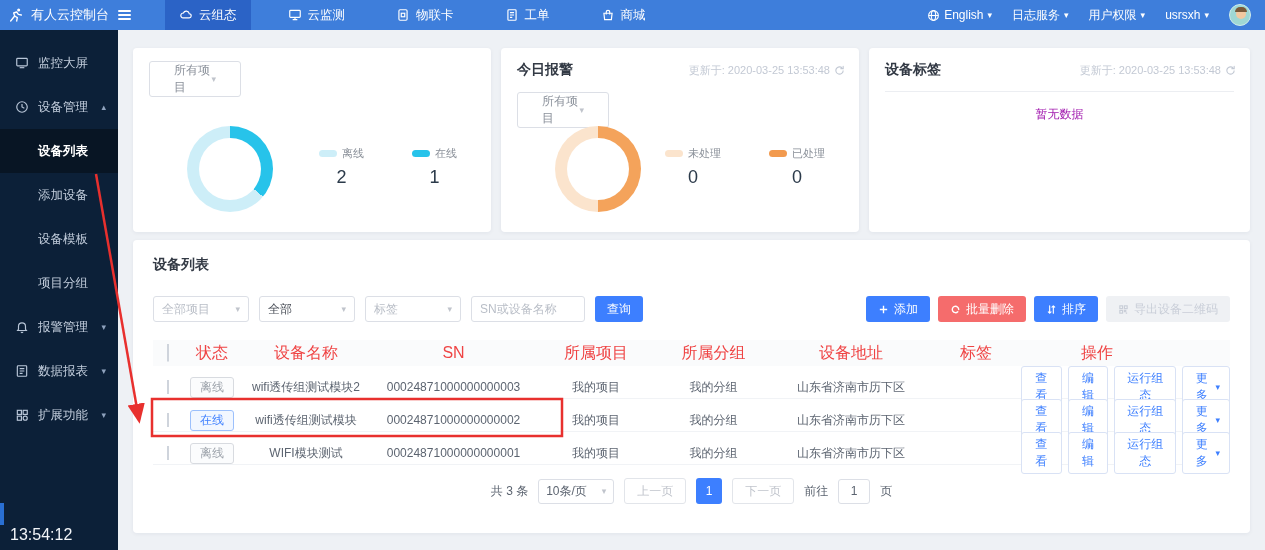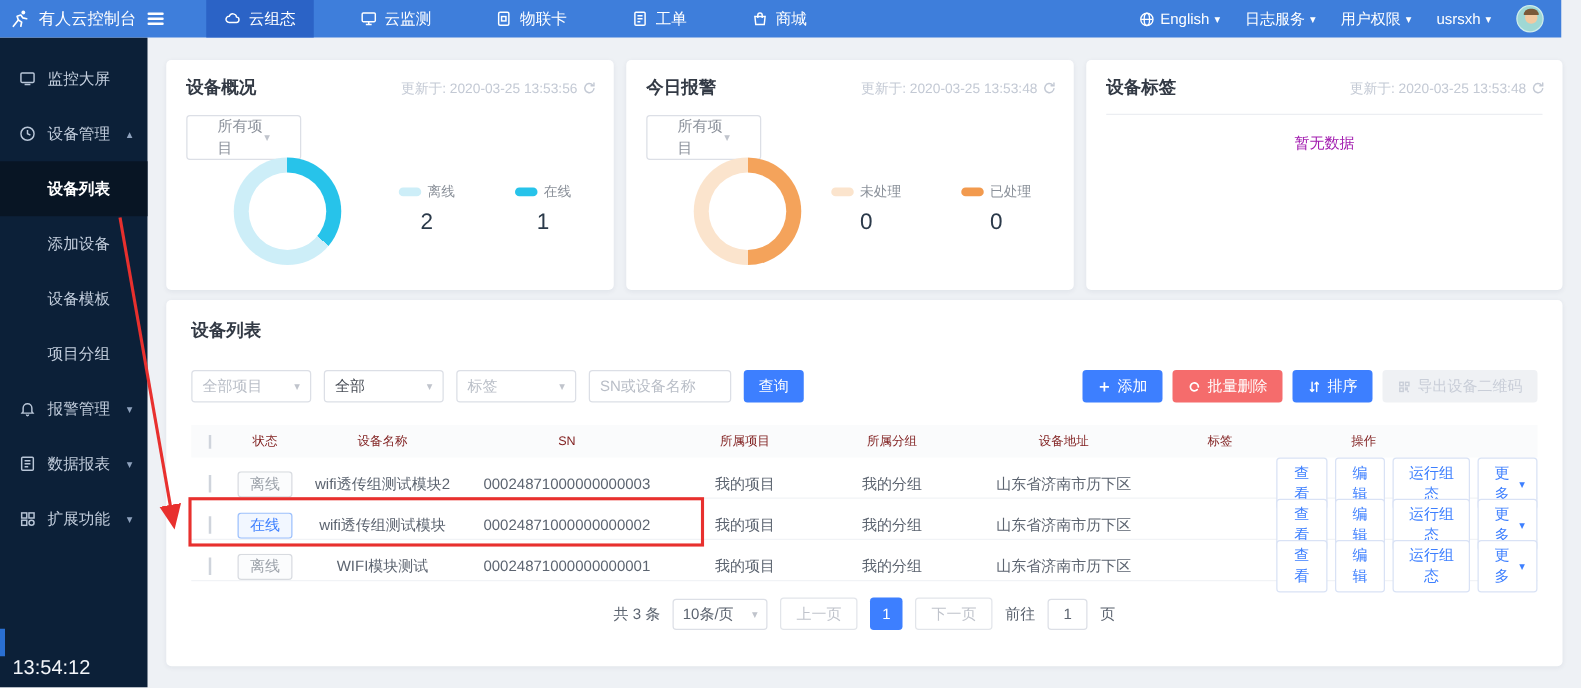--- a/index.html
+++ b/index.html
@@ -1,20 +1,20 @@
 <!DOCTYPE html>
 <html><head>
 <meta charset="utf-8">
 <style>
   * { margin:0; padding:0; box-sizing:border-box; }
   html,body { width:1265px; height:550px; overflow:hidden; }
   body { font-family:"Liberation Sans","DejaVu Sans",sans-serif; background:#eef1f5; position:relative; font-size:12px; color:#606266; }
 
   
-  .topbar { position:absolute; top:0; left:0; right:16px; height:30px; background:#3e7edb; display:flex; align-items:center; color:#fff; z-index:5; }
+  .topbar { position:absolute; top:0; left:0; right:0; height:30px; background:#3e7edb; display:flex; align-items:center; color:#fff; z-index:5; }
   .brand { display:flex; align-items:center; gap:7px; padding:0 10px 0 8px; }
   .brand-title { font-size:13px; color:#fff; white-space:nowrap; }
   .hamburger { display:flex; flex-direction:column; gap:2px; margin-left:2px; cursor:pointer; }
   .hamburger span { display:block; width:13px; height:2px; background:#fff; border-radius:1px; }
   .nav-tabs { display:flex; height:100%; margin-left:24px;gap:23px; }
   .nav-tab { display:flex; align-items:center; gap:6px; padding:0 14px; height:100%; font-size:12.5px; cursor:pointer; }
   .nav-tab.active { background:#2b63c6; }
   .topbar-right { margin-left:auto; display:flex; align-items:center; gap:20px; padding-right:14px; font-size:12px; }
   .tr-item { display:flex; align-items:center; gap:4px; cursor:pointer; white-space:nowrap; }
   .caret { font-size:9px; line-height:1; }
@@ -63,21 +63,21 @@
   .f-input::placeholder { color:#b9bec7; }
   .btn { height:26px; border:none; border-radius:3px; font-size:12px; padding:0 12px; cursor:pointer; display:inline-flex; align-items:center; gap:5px; font-family:inherit; }
   .btn-primary { background:#3d7fff; color:#fff; }
   .btn-danger { background:#f56c6c; color:#fff; }
   .btn-disabled { background:#eff1f4; color:#c9ced8; cursor:default; }
   .right-actions { margin-left:auto; display:flex; gap:8px; }
   .bicon { width:11px; height:11px; }
 
   .tbl { margin-top:18px; }
   .tbl-header, .tbl-row { display:grid; grid-template-columns:30px 58px 130px 165px 120px 115px 160px 90px 1fr; align-items:center; }
-  .tbl-header { height:26px; background:#fafbfc; color:#7f1d1d; font-size:10px; }
+  .tbl-header { height:26px; background:#fafbfc; color:#ef4444; font-size:16px; }
   .tbl-row { height:33px; border-bottom:1px solid #f1f3f6; color:#5c6470; font-size:12px; }
   .cell { text-align:center; overflow:hidden; white-space:nowrap; }
   .checkbox { width:13px; height:13px; border:1px solid #cfd4dc; border-radius:2px; background:#fff; margin:0 auto; cursor:pointer; }
   .badge { display:inline-block; padding:2px 9px; border-radius:3px; font-size:12px; line-height:15px; }
   .badge-off { color:#9da3ab; border:1px solid #d8dbe0; background:#fbfcfd; }
   .badge-on { color:#3d7fff; border:1px solid #9cc0fc; background:#f2f7ff; }
   .actions-cell { display:flex; gap:6px; align-items:center; }
   .abtn { border:1px solid #d9e2f5; background:#fff; color:#3d7fff; border-radius:3px; font-size:12px; padding:3px 9px; cursor:pointer; display:inline-flex; align-items:center; gap:4px; font-family:inherit; }
 
   .pagination { margin-top:13px; display:flex; align-items:center; justify-content:center; gap:10px; font-size:12px; color:#5c6470; }
@@ -222,30 +222,20 @@
     <span class="s-caret">▾</span>
   </div>
   <div class="sidebar-clock">13:54:12</div>
 </div>
 <div class="edge-artifact"></div>
 
 <div class="main">
   <div class="cards-row">
 
     <div class="card w1">
-      <div class="card-head">
-        <span class="card-title">设备概况</span>
-        <span class="card-updated">
-          <span>更新于: 2020-03-25 13:53:56</span>
-          <svg viewBox="0 0 24 24" width="11" height="11" fill="none" stroke="#c3c9d4" stroke-width="2.5">
-              <path d="M20 12a8 8 0 1 1-2.3-5.6"></path>
-              <path d="M20 3v5h-5" stroke-linecap="round"></path>
-            </svg>
-        </span>
-      </div>
       <div class="mini-select">
         <span>所有项目</span>
         <span class="caret">▾</span>
       </div>
       <div class="donut" style="background: conic-gradient(rgb(39, 195, 234) 0deg, rgb(39, 195, 234) 130deg, rgb(205, 238, 248) 130deg, rgb(205, 238, 248) 360deg);"></div>
       <div class="legend">
         <div class="legend-item">
           <div class="legend-line">
               <span class="swatch" style="background-color: rgb(205, 238, 248);"></span>
               <span>离线</span>

